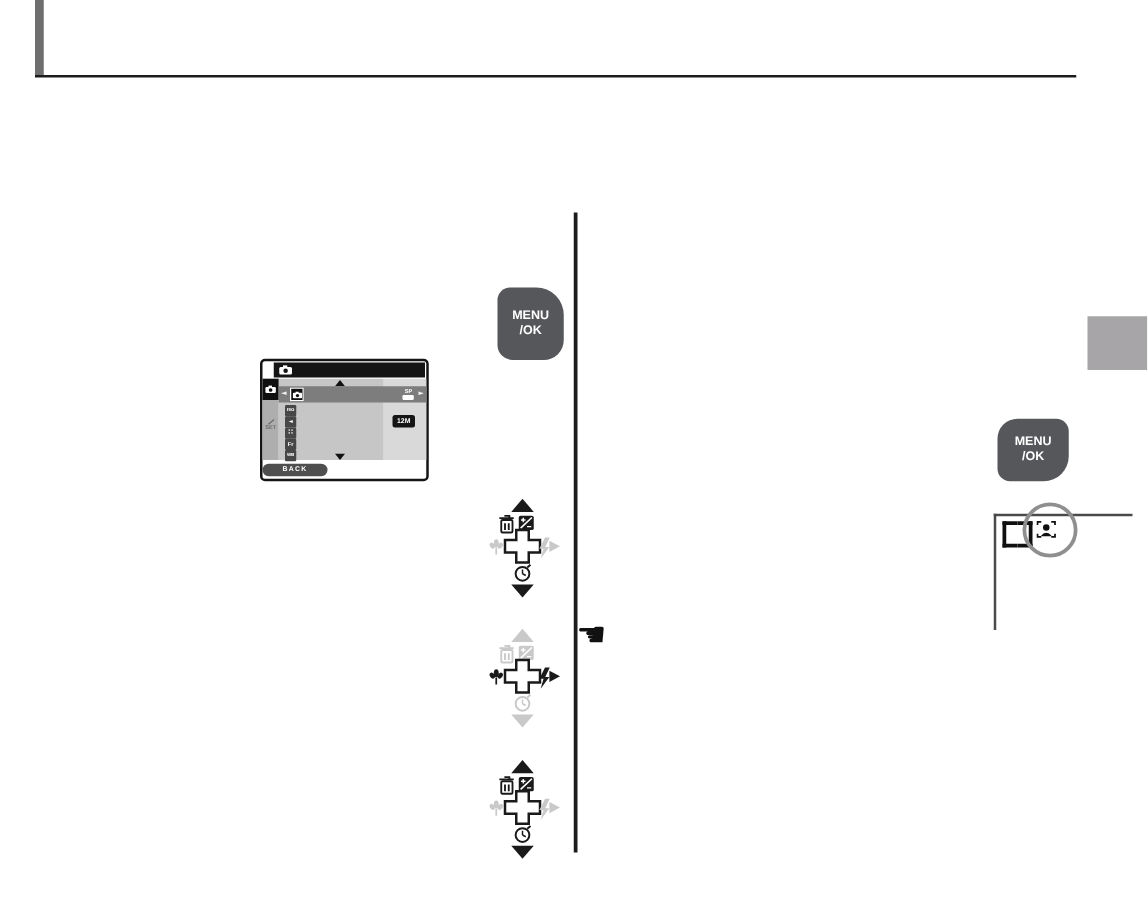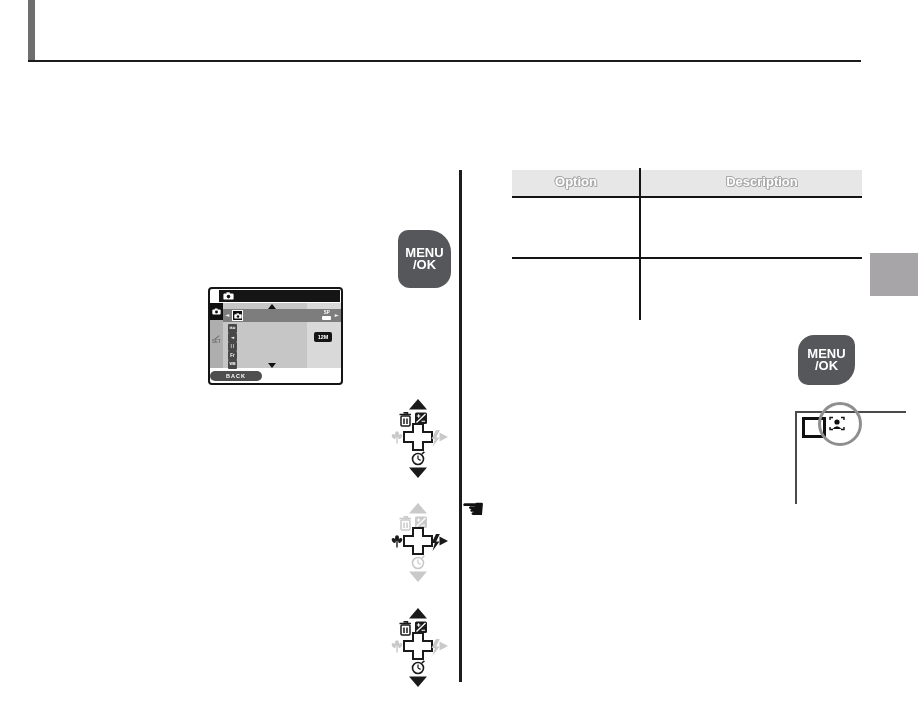--- a/index.html
+++ b/index.html
@@ -39,21 +39,21 @@
   .ms-item.i2{top:53px;font-size:5.5px;}
   .ms-item.i3{top:62px;font-size:4.5px;font-family:"Liberation Sans",sans-serif;}
   .ms-item.i4{top:71px;font-size:3.6px;font-family:"Liberation Sans",sans-serif;}
   .ms-12m{left:104px;top:43px;width:18px;height:10px;background:#151515;border-radius:2px;color:#fff;
           font-size:5.5px;font-weight:bold;display:flex;align-items:center;justify-content:center;}
   .ms-back{left:0;top:82px;width:52px;height:10px;background:#4f4f4f;border-radius:5px;color:#fff;
            font-size:5.5px;font-weight:bold;letter-spacing:1px;display:flex;align-items:center;justify-content:center;}
 
   
   .menuok{background:#56575a;color:#fff;display:flex;flex-direction:column;align-items:center;justify-content:center;
-          font-size:13px;font-weight:bold;line-height:12px;}
+          font-size:10px;font-weight:bold;line-height:12px;}
   .menuok1{left:398px;top:230px;width:53px;height:58px;border-radius:10px 22px 16px 12px;}
   .menuok2{left:798px;top:335px;width:57px;height:50px;border-radius:16px 10px 20px 10px;}
 
   
   .dpad{width:60px;height:82px;}
   .dpad1{left:390px;top:397px;}
   .dpad2{left:390px;top:501px;}
   .dpad3{left:390px;top:606px;}
   .cfg-a{--ud:#1a1a1a;--lr:#c9c9c9;}
   .cfg-b{--ud:#c9c9c9;--lr:#1a1a1a;}
@@ -246,32 +246,20 @@
       <circle cx="28" cy="62" r="5.5" stroke-width="1.6"></circle>
       <path d="M28,62 V58.6 M28,62 L30.6,63.4" stroke-width="1.2"></path>
       <path d="M31.8,57 l2.6,-2.2" stroke-width="1.6"></path>
     </g>
     <polygon class="i-down" points="28,81 19,70.5 37,70.5"></polygon>
   </svg>
 
   <div class="abs col-divider"></div>
   <div class="abs hand">☚</div>
 
-  <div class="abs" id="opt-table">
-    <div class="abs tbl-headbg"></div>
-    <div class="abs tbl-head tbl-h1">Option</div>
-    <div class="abs tbl-head tbl-h2">Description</div>
-    <div class="abs tbl-line-head"></div>
-    <div class="abs tbl-vline"></div>
-    <div class="abs tbl-line-row"></div>
-    <div class="abs tbl-cell" style="left:8px;top:36px;"></div>
-    <div class="abs tbl-cell" style="left:140px;top:36px;"></div>
-    <div class="abs tbl-cell" style="left:8px;top:98px;"></div>
-    <div class="abs tbl-cell" style="left:140px;top:98px;"></div>
-  </div>
 
   <div class="abs" id="lcd-detail">
     <div class="abs lcd-topline"></div>
     <div class="abs lcd-leftline"></div>
     <div class="abs lcd-bracket bl"></div>
     <div class="abs lcd-bracket br"></div>
     <svg class="abs lcd-face" viewBox="0 0 16 15">
       <path d="M1,4 V1.5 H4 M12,1.5 H15 V4 M15,11 V13.5 H12 M4,13.5 H1 V11" fill="none" stroke="#101010" stroke-width="1.4"></path>
       <circle cx="8" cy="6" r="2.6" fill="#101010"></circle>
       <path d="M3.5,13 Q8,7.5 12.5,13 Z" fill="#101010"></path>

